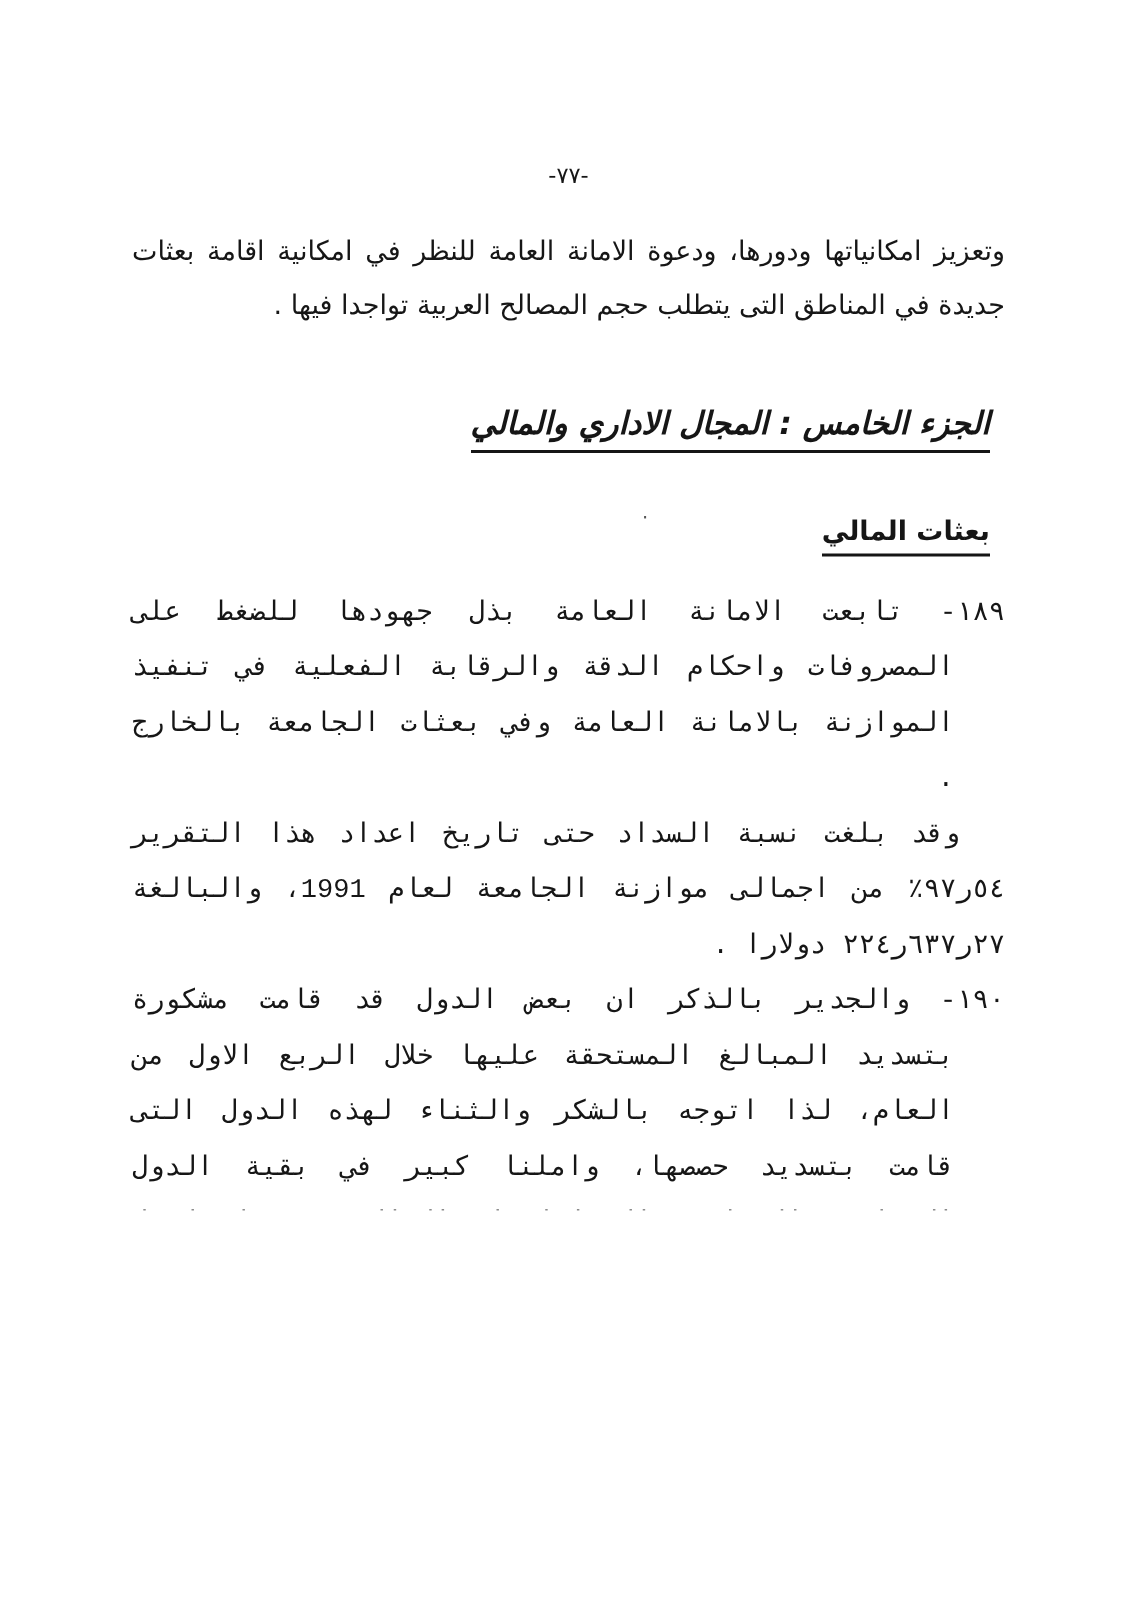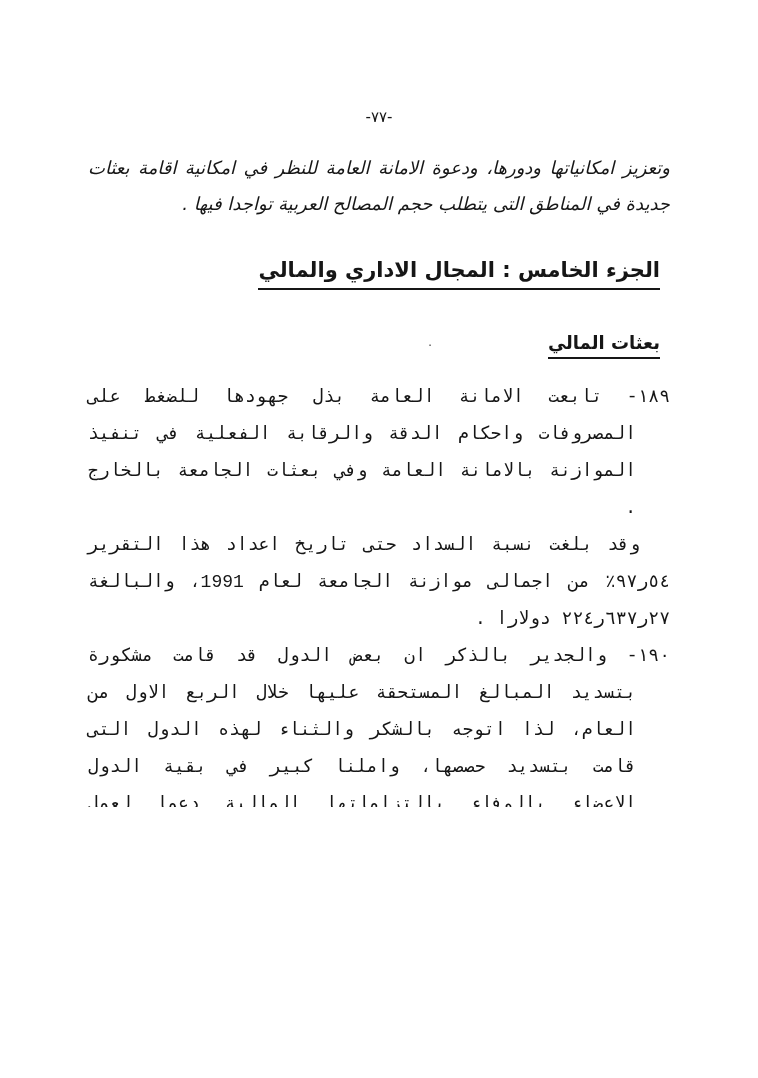--- a/index.html
+++ b/index.html
@@ -31,25 +31,25 @@
     top: 150px;
     right: 88px;
     left: 88px;
     direction: rtl;
   }
   .intro {
     margin: 0;
     font-size: 18px;
     line-height: 36px;
     text-align: justify;
-    font-style: italic;
   }
   .heading-row {
-    margin-top: 36px;
+    margin-top: 48px;
     text-align: right;
+    font-style: italic;
   }
   .section-heading {
     display: inline-block;
     font-size: 21px;
     font-weight: bold;
     border-bottom: 2px solid #161616;
     padding-bottom: 6px;
     margin-left: 0;
     margin-right: 10px;
   }

